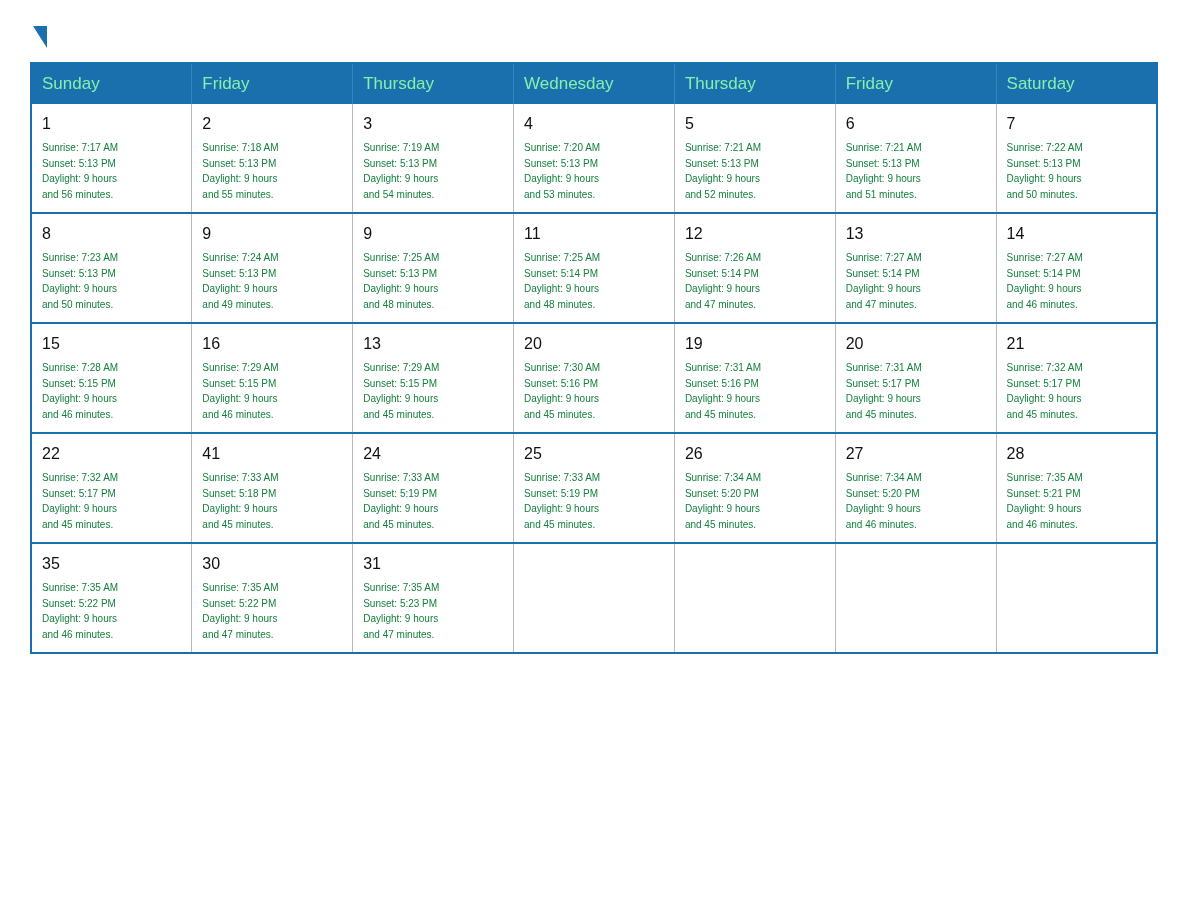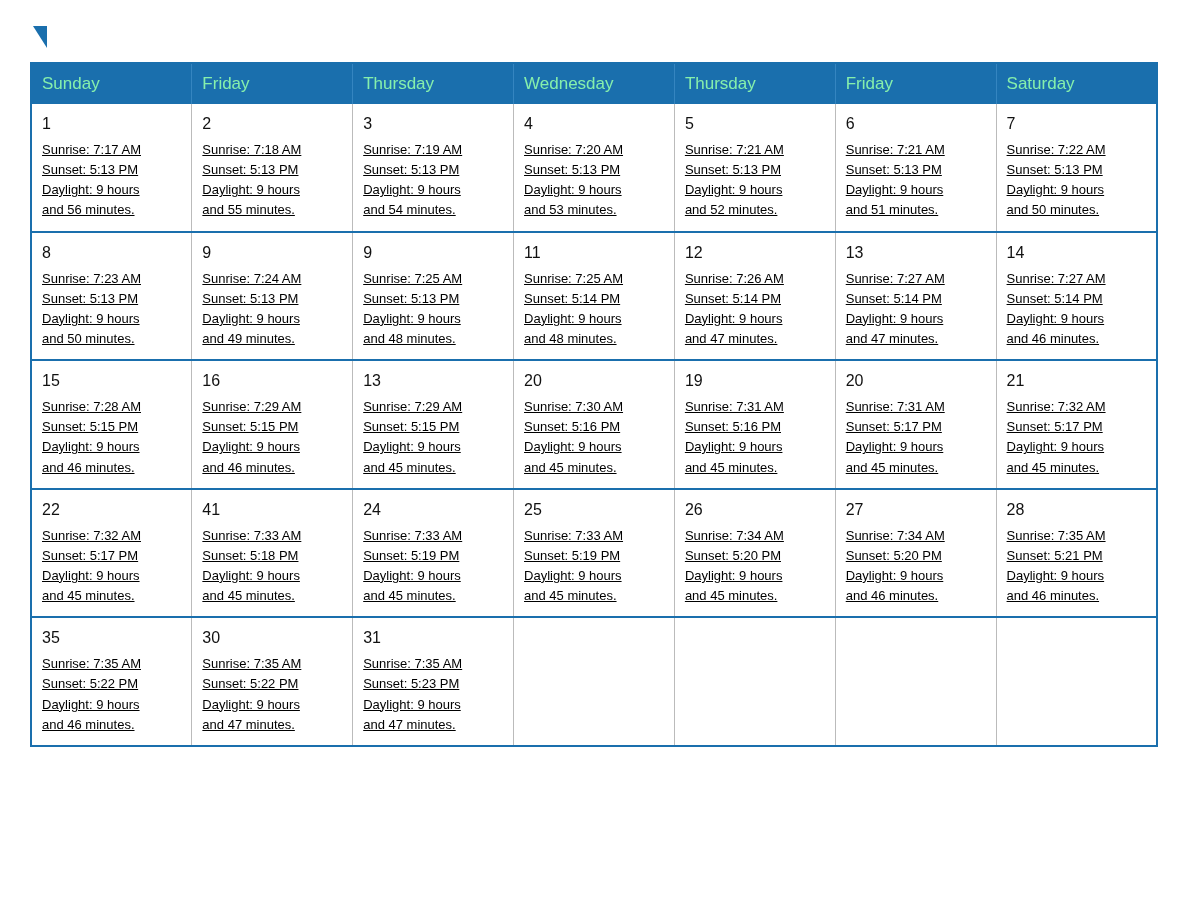--- a/index.html
+++ b/index.html
@@ -96,24 +96,23 @@
     .calendar-table tr:last-child td {
       border-bottom: none;
     }
     .day-number {
       font-size: 16px;
       font-weight: normal;
       margin-bottom: 4px;
       color: #111;
     }
     .day-info {
-      font-size: 13px;
-      color: #000000;
+      font-size: 10px;
+      color: #15803d;
       line-height: 1.55;
-      text-decoration: underline;
     }
     .empty-cell {
       background: #fff;
     }
   </style>
 </head>
 <body>
 
 <div class="header-area">
   <div class="logo">

